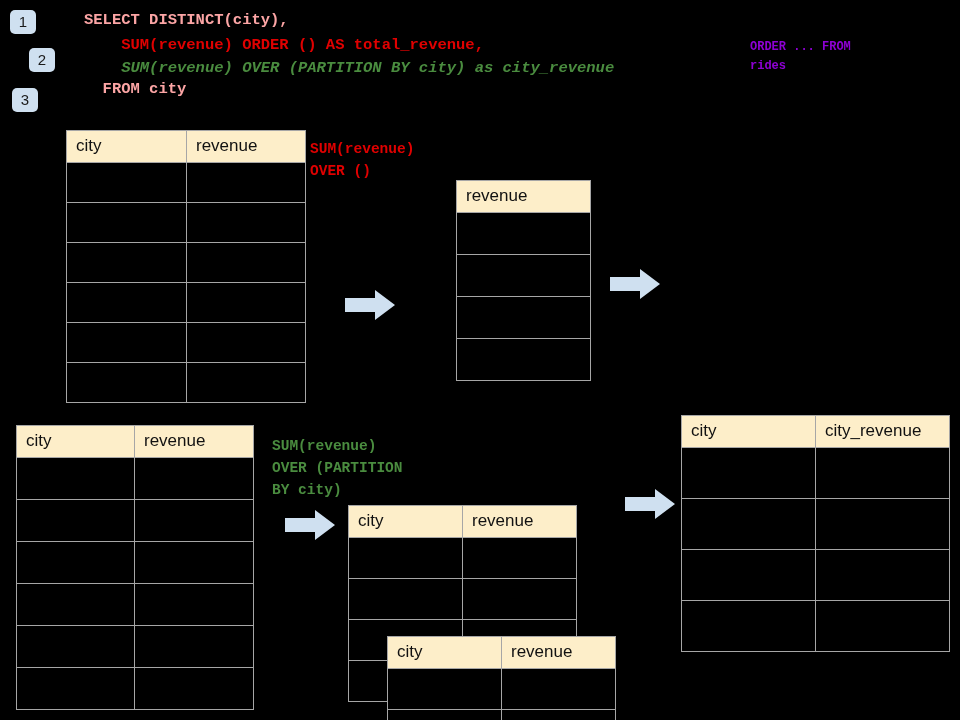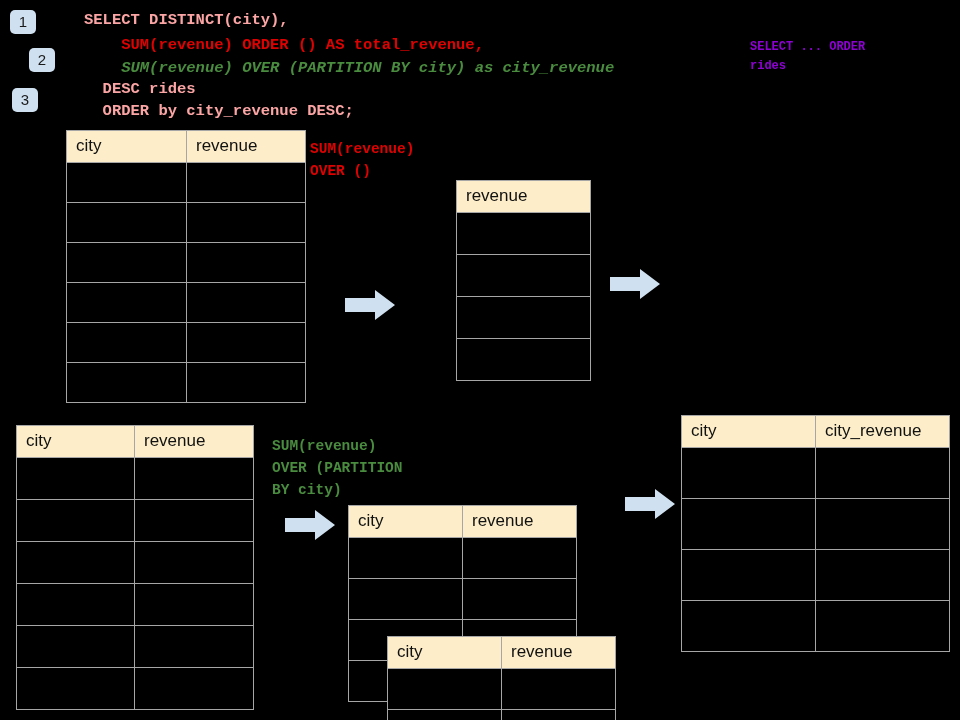--- a/index.html
+++ b/index.html
@@ -106,24 +106,23 @@
 
 <div id="canvas">
 
   <div class="badge" style="left:10px; top:10px;">1</div>
   <div class="badge" style="left:29px; top:48px;">2</div>
   <div class="badge" style="left:12px; top:88px;">3</div>
 
   <div class="code c-purple" style="left:84px; top:10px;">SELECT DISTINCT(city),</div>
   <div class="code c-red" style="left:84px; top:35px;">    SUM(revenue) ORDER () AS total_revenue,</div>
   <div class="code c-green" style="left:84px; top:58px;font-style:italic;">    SUM(revenue) OVER (PARTITION BY city) as city_revenue</div>
-  <div class="code c-purple" style="left:84px; top:79px;">  DESC rides</div>
-  <div class="code c-purple" style="left:84px; top:101px;">  ORDER by city_revenue DESC;</div>
-
-  <div class="side-note" style="left:750px; top:38px;">SELECT ... ORDER
+  <div class="code c-purple" style="left:84px; top:79px;">  FROM city</div>
+
+  <div class="side-note" style="left:750px; top:38px;">ORDER ... FROM
 rides</div>
 
   <div class="anno anno-red" style="left:310px; top:138px;">SUM(revenue)
 OVER ()</div>
   <div class="anno anno-green" style="left:272px; top:435px;">SUM(revenue)
 OVER (PARTITION
 BY city)</div>
 
   <table class="tbl" style="left:66px; top:130px;">
     <thead>

